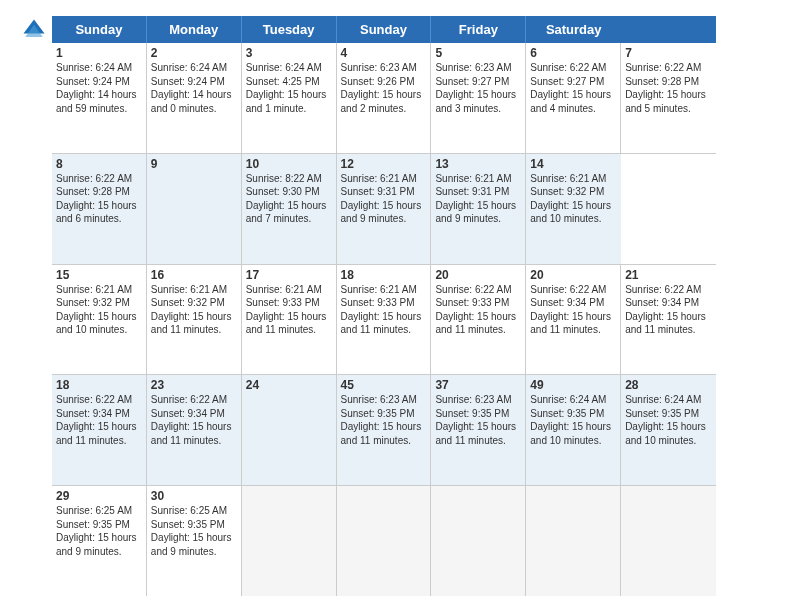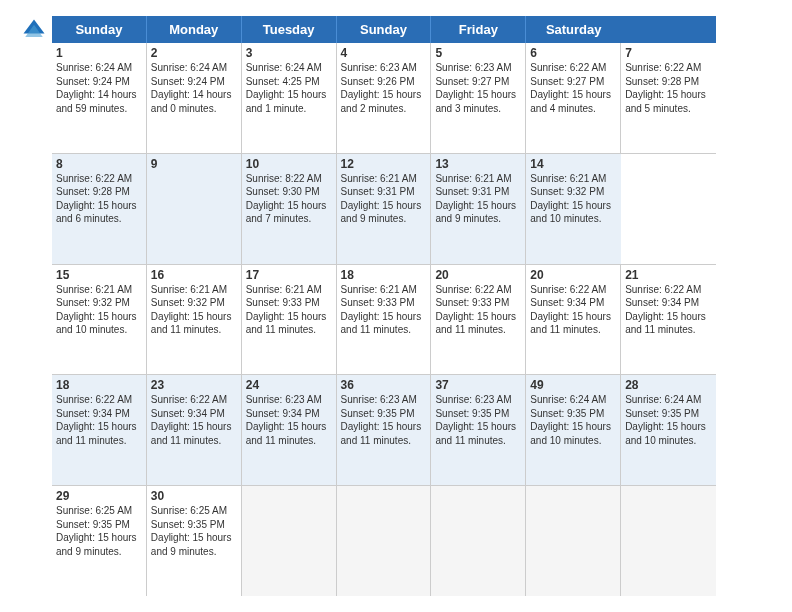--- a/index.html
+++ b/index.html
@@ -282,26 +282,23 @@
 Daylight: 15 hours and 11 minutes.</div>
           </div>
           <div class="cal-cell">
             <span class="day-num">23</span>
             <div class="cell-text">Sunrise: 6:22 AM
 Sunset: 9:34 PM
 Daylight: 15 hours and 11 minutes.</div>
           </div>
           <div class="cal-cell">
             <span class="day-num">24</span>
-            <div class="cell-text">Sunrise: 6:23 AM
-Sunset: 9:34 PM
-Daylight: 15 hours and 11 minutes.</div>
-          </div>
-          <div class="cal-cell">
-            <span class="day-num">36</span>
+          </div>
+          <div class="cal-cell">
+            <span class="day-num">45</span>
             <div class="cell-text">Sunrise: 6:23 AM
 Sunset: 9:35 PM
 Daylight: 15 hours and 11 minutes.</div>
           </div>
           <div class="cal-cell">
             <span class="day-num">37</span>
             <div class="cell-text">Sunrise: 6:23 AM
 Sunset: 9:35 PM
 Daylight: 15 hours and 11 minutes.</div>
           </div>

